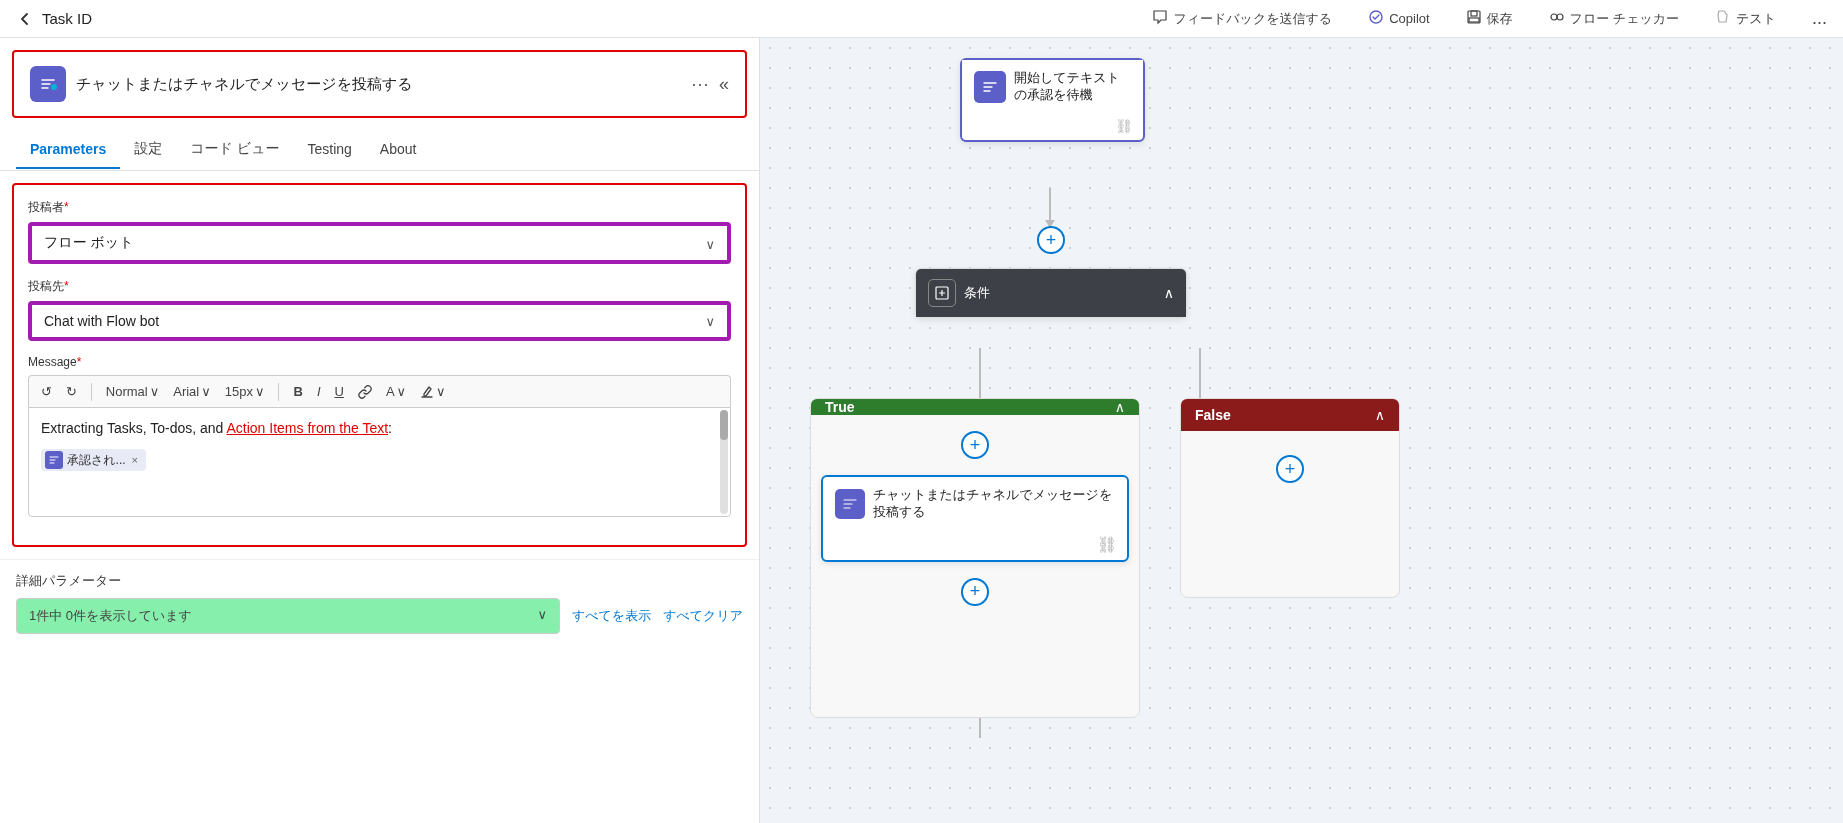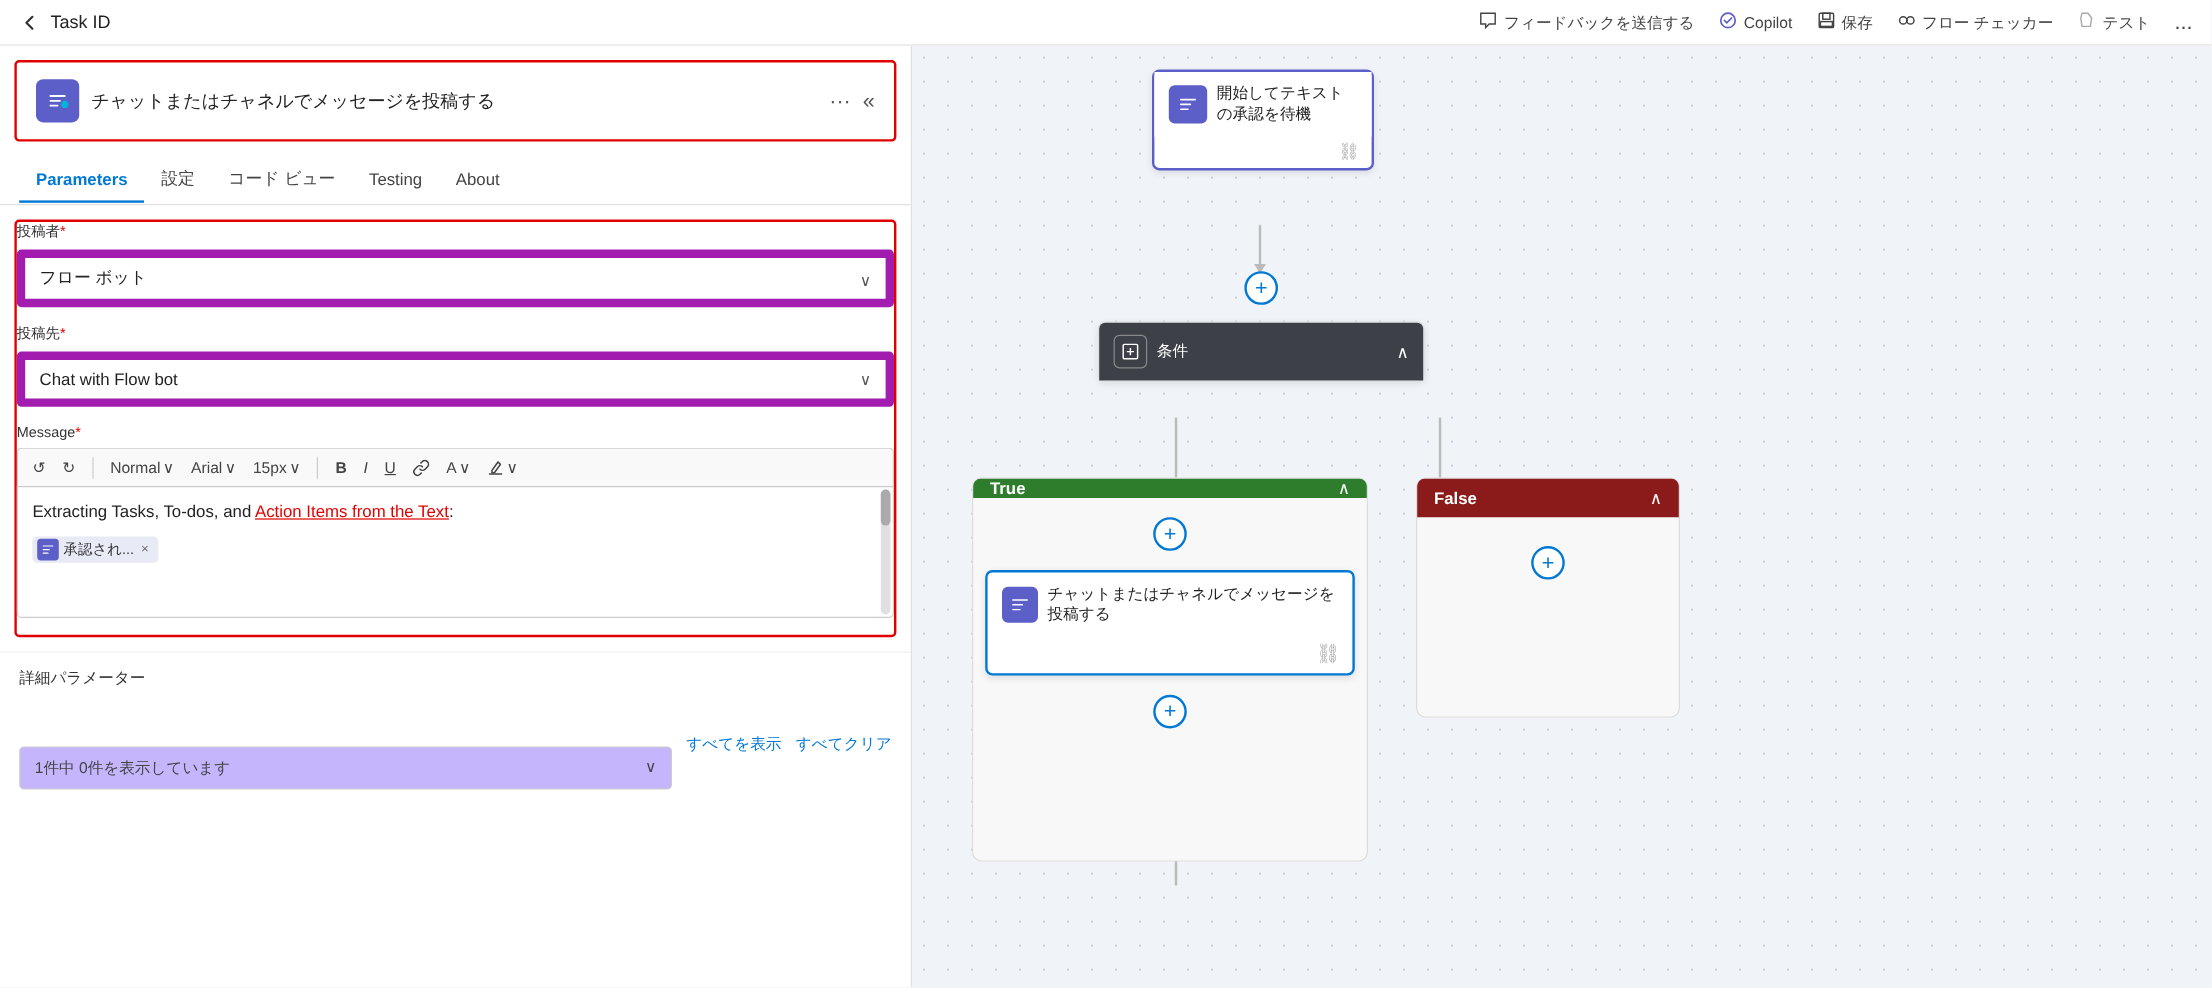--- a/index.html
+++ b/index.html
@@ -7,21 +7,21 @@
 
     
     .topbar {
       display: flex; align-items: center; height: 38px;
       background: #fff; border-bottom: 1px solid #e0e0e0;
       padding: 0 16px; gap: 8px;
     }
     .topbar-left { display: flex; align-items: center; gap: 8px; }
     .back-btn { background: none; border: none; cursor: pointer; font-size: 18px; color: #333; display: flex; align-items: center; }
     .topbar-title { font-size: 15px; font-weight: 500; color: #222; }
-    .topbar-right { margin-left: auto; display: flex; gap: 20px; }
+    .topbar-right { margin-left: auto; display: flex; gap: 36px; }
     .topbar-action { display: flex; align-items: center; gap: 5px; font-size: 13px; color: #444; cursor: pointer; background: none; border: none; }
     .more-btn { background: none; border: none; cursor: pointer; font-size: 18px; color: #444; }
 
     
     .main { display: flex; flex: 1; overflow: hidden; }
 
     
     .left-panel {
       width: 760px; background: #fff; border-right: 1px solid #e0e0e0;
       display: flex; flex-direction: column; overflow-y: auto;
@@ -40,28 +40,28 @@
     .action-dots { background: none; border: none; cursor: pointer; color: #555; font-size: 18px; }
     .collapse-btn { background: none; border: none; cursor: pointer; color: #555; font-size: 18px; }
 
     
     .tabs { display: flex; align-items: center; padding: 0 16px; border-bottom: 1px solid #e0e0e0; }
     .tab { padding: 10px 14px; font-size: 14px; cursor: pointer; color: #444; border-bottom: 2px solid transparent; }
     .tab.active { color: #0078d4; border-bottom: 2px solid #0078d4; font-weight: 600; }
 
     
     .form-area {
-      margin: 12px; border: 2px solid #e00000; border-radius: 4px; 
+      margin: 12px; border: 2px solid #e00000; border-radius: 4px; padding: 14px;
     }
     .field-group { margin-bottom: 14px; }
     .field-label { font-size: 12px; color: #333; margin-bottom: 6px; }
     .required { color: #e00000; }
     .select-box {
       display: flex; align-items: flex-end; justify-content: space-between;
-      border: 7px solid #a21caf; border-radius: 4px; padding: 8px 12px;
+      border: 4px solid #a21caf; border-radius: 4px; padding: 8px 12px;
       font-size: 14px; color: #222; cursor: pointer; background: #fff;
     }
     .chevron { font-size: 13px; color: #555; }
 
     .text-input {
       width: 100%; border: 1px solid #ccc; border-radius: 4px; padding: 8px 12px;
       font-size: 14px; color: #222; outline: none;
     }
 
     
@@ -99,21 +99,21 @@
       width: 8px; height: 30px; background: #aaa; border-radius: 4px;
     }
 
     
     .advanced-section { padding: 12px 16px; border-top: 1px solid #f0f0f0; }
     .advanced-title { font-size: 13px; color: #333; margin-bottom: 8px; }
     .advanced-row { display: flex; align-items: center; gap: 12px; }
     .advanced-select {
       flex: 1; display: flex; align-items: flex-start; justify-content: space-between;
       border: 1px solid #ccc; border-radius: 4px; padding: 8px 12px;
-      font-size: 13px; color: #444; cursor: pointer; background: #c4b5fd; margin-top: 40px;
+      font-size: 13px; color: #444; cursor: pointer; background: #86efac;
     }
     .link-btn { font-size: 13px; color: #0078d4; cursor: pointer; text-decoration: none; white-space: nowrap; }
 
     
     .right-panel {
       flex: 1; background: #f0f4f8;
       background-image: radial-gradient(circle, #c8d0d8 1px, transparent 1px);
       background-size: 20px 20px;
       position: relative; overflow: hidden;
     }

